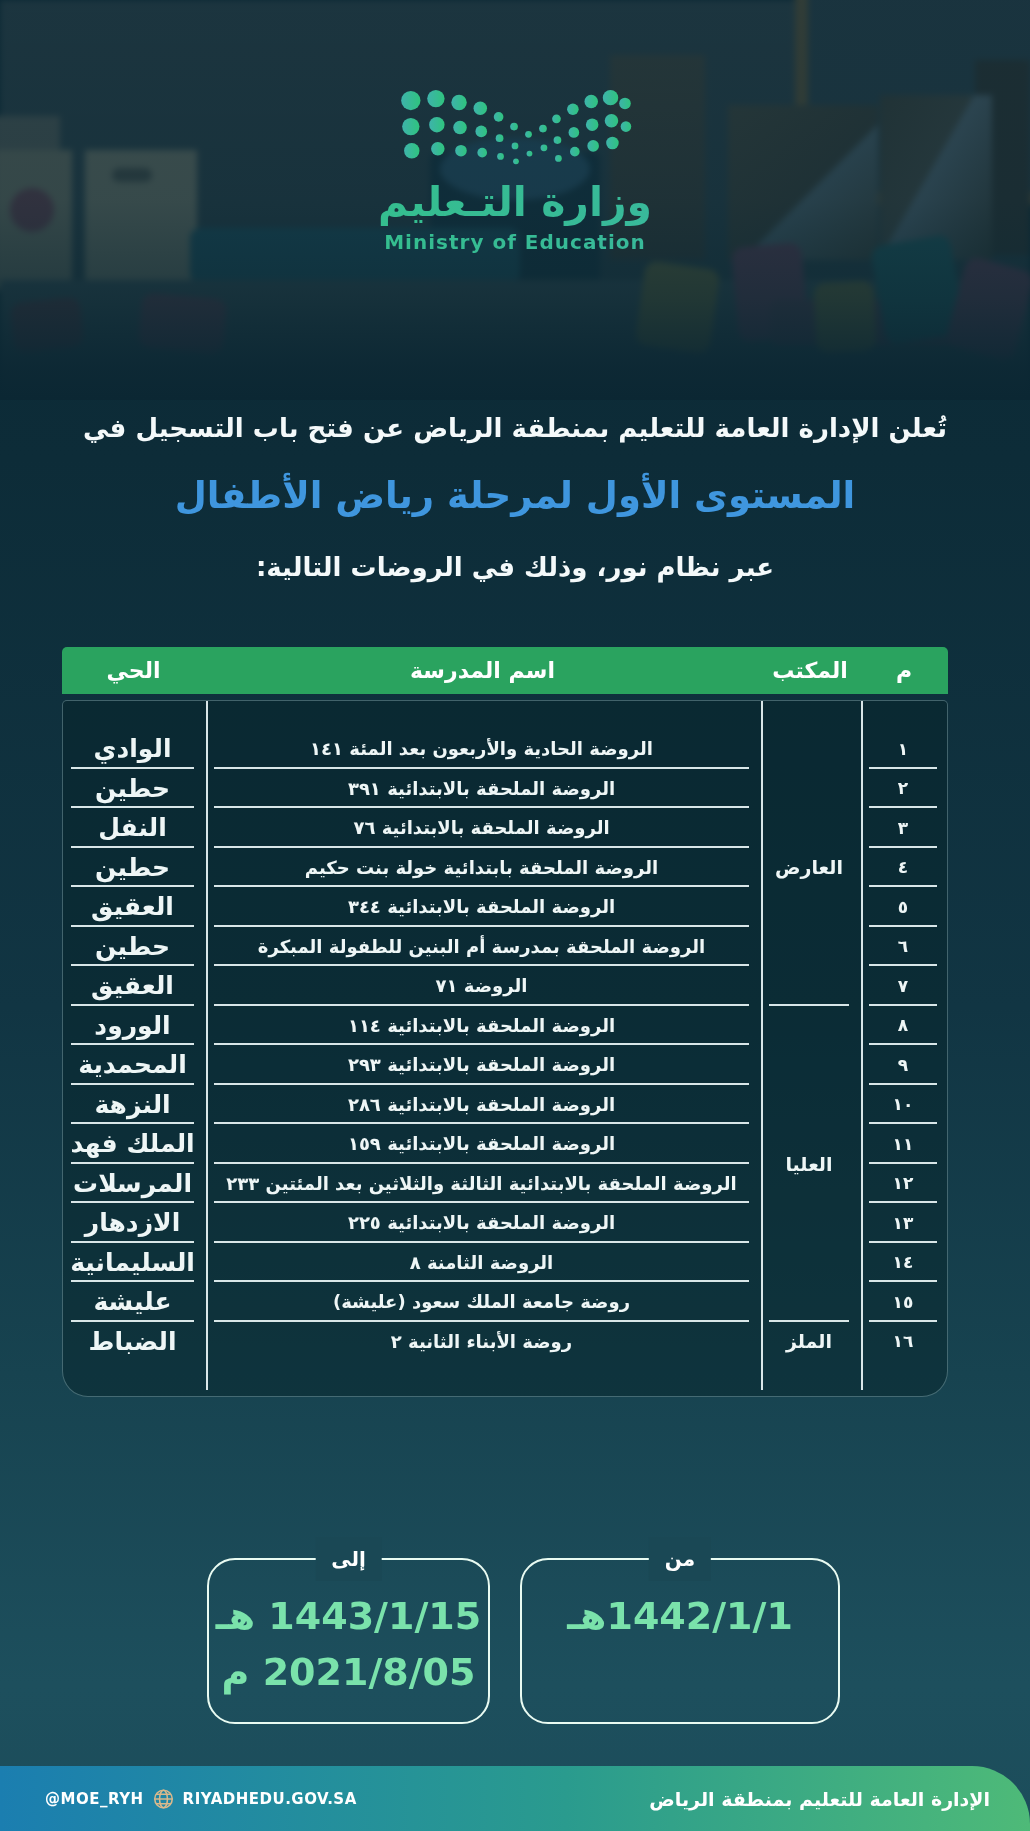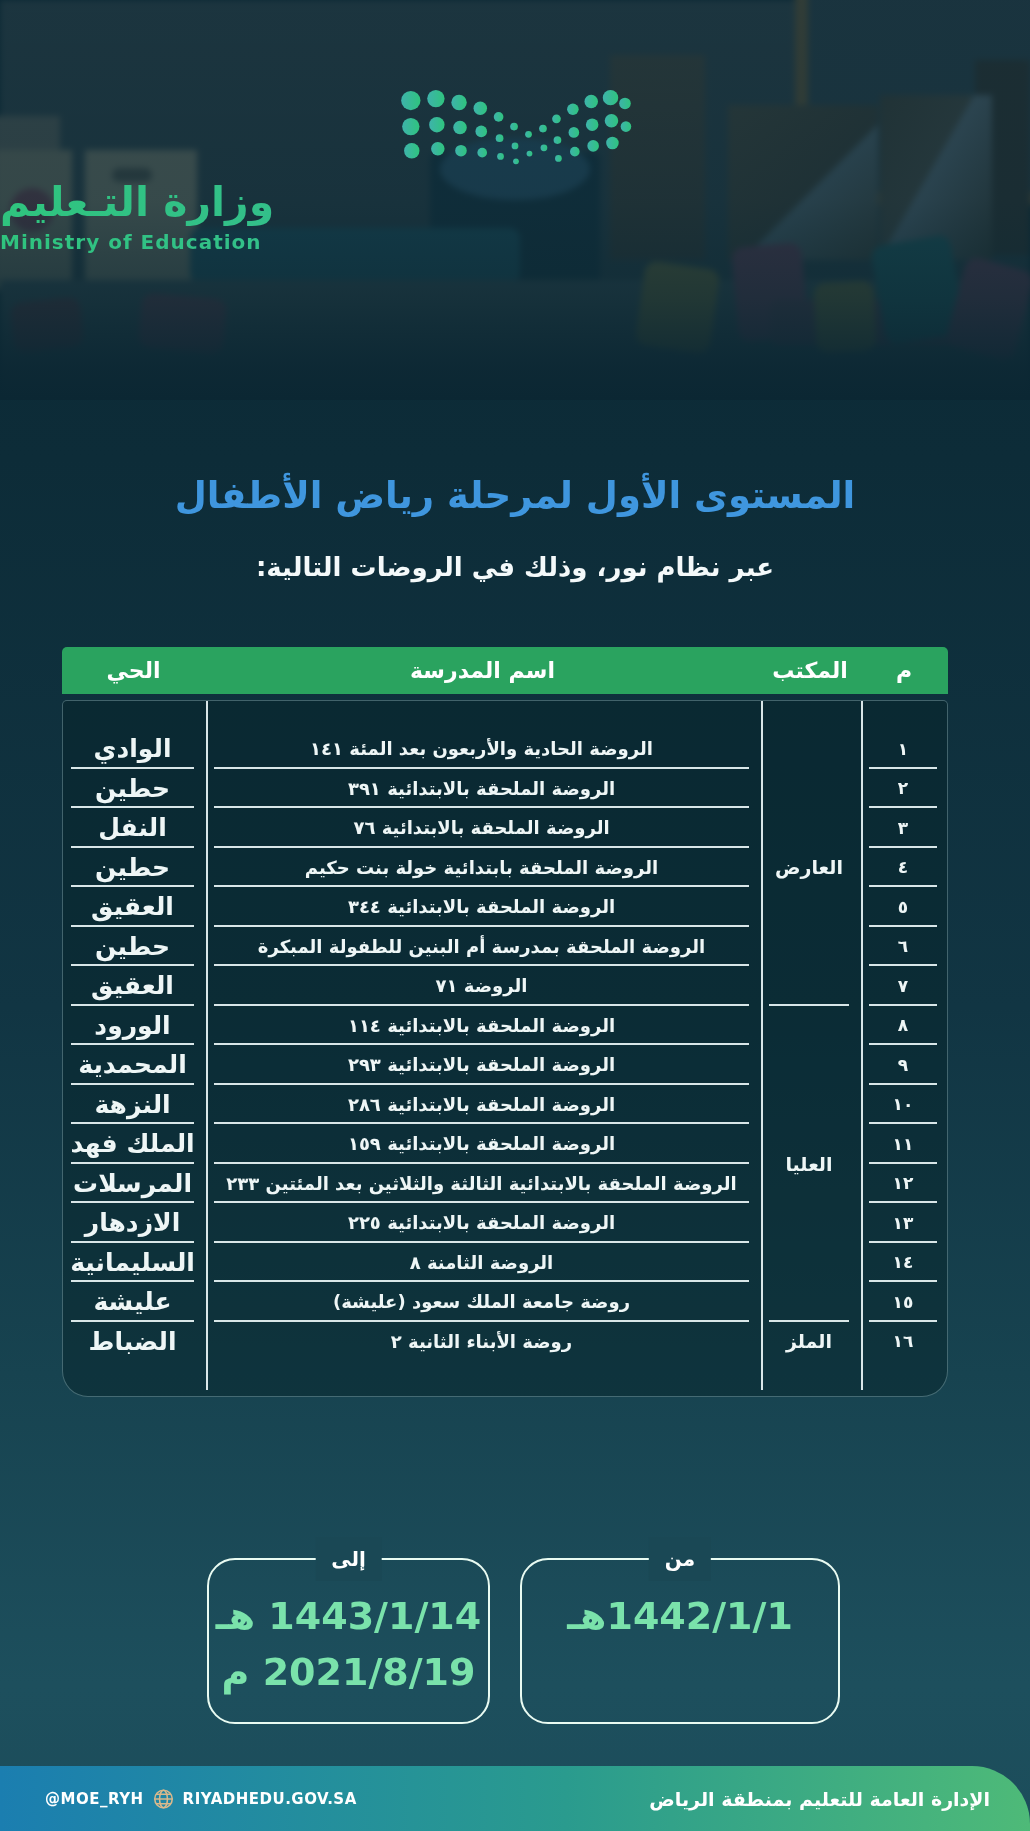--- a/index.html
+++ b/index.html
@@ -32,21 +32,21 @@
   .c3{left:878px;top:240px;width:80px;height:100px;background:#2f7e80;transform:rotate(-10deg);}
   .c4{left:955px;top:263px;width:70px;height:92px;background:#a34a6b;transform:rotate(15deg);}
   .c5{left:815px;top:282px;width:60px;height:70px;background:#a8923f;transform:rotate(-3deg);}
   .c6{left:140px;top:296px;width:85px;height:55px;background:#a04a60;transform:rotate(5deg);}
   .c7{left:12px;top:300px;width:70px;height:50px;background:#8f3f4a;transform:rotate(-6deg);}
   .ptable{left:770px;top:300px;width:200px;height:45px;background:#8f4a62;border-radius:8px;}
   .photo .overlay{position:absolute;inset:0;
     background:linear-gradient(180deg,rgba(10,40,52,.72) 0%,rgba(10,40,52,.75) 50%,rgba(11,40,51,.86) 75%,rgba(11,39,51,.97) 92%,#0b2733 100%);}
 
   
-  .logo{position:absolute;top:88px;left:0;width:1030px;text-align:left;}
+  .logo{position:absolute;top:88px;left:0;width:1030px;text-align:center;}
   .logo .dots{display:block;margin:0 auto;width:236px;height:82px;}
   .grad-text{background:linear-gradient(90deg,#2fc47e,#3eb3ab);-webkit-background-clip:text;background-clip:text;color:transparent;}
   .logo-title{margin-top:8px;font-size:41px;font-weight:bold;letter-spacing:1px;}
   .logo-sub{margin-top:4px;font-size:20px;font-weight:bold;letter-spacing:1px;}
 
   
   .intro{position:absolute;left:0;width:1030px;text-align:center;color:#f4f9fa;font-weight:bold;}
   .line1{top:413px;font-size:26px;}
   .line2{top:474px;font-size:37px;color:var(--headline-blue,#3f96de);}
   .line3{top:552px;font-size:26px;}
@@ -169,20 +169,21 @@
           <circle cx="220" cy="34" r="7"></circle>
           <circle cx="221" cy="57" r="6.5"></circle>
         <circle cx="234" cy="16" r="6"></circle>
           <circle cx="235" cy="40" r="5.5"></circle>
       </g>
     </svg>
     <div class="logo-title grad-text">وزارة التـعليم</div>
     <div class="logo-sub grad-text">Ministry of Education</div>
   </div>
 
+  <div class="intro line1">تُعلن الإدارة العامة للتعليم بمنطقة الرياض عن فتح باب التسجيل في</div>
   <div class="intro line2">المستوى الأول لمرحلة رياض الأطفال</div>
   <div class="intro line3">عبر نظام نور، وذلك في الروضات التالية:</div>
 
   <div class="thead">
     <span class="h-num">م</span>
     <span class="h-office">المكتب</span>
     <span class="h-school">اسم المدرسة</span>
     <span class="h-district">الحي</span>
   </div>
 
@@ -286,22 +287,22 @@
   </div>
 
 
   <div class="datebox box-from">
     <div class="lbl">من</div>
     <div class="hijri">1442/1/1هـ</div>
   </div>
 
   <div class="datebox box-to">
     <div class="lbl">إلى</div>
-    <div class="hijri">1443/1/14 هـ</div>
-    <div class="greg">2021/8/19 م</div>
+    <div class="hijri">1443/1/15 هـ</div>
+    <div class="greg">2021/8/05 م</div>
   </div>
 
   <div class="footer">
     <div class="dept">الإدارة العامة للتعليم بمنطقة الرياض</div>
     <div class="links">
       <span>@MOE_RYH</span>
       <svg class="globe" viewBox="0 0 24 24" xmlns="http://www.w3.org/2000/svg">
         <g fill="none" stroke="#d9b98c" stroke-width="1.8">
           <circle cx="12" cy="12" r="10"></circle>
           <ellipse cx="12" cy="12" rx="4.5" ry="10"></ellipse>

